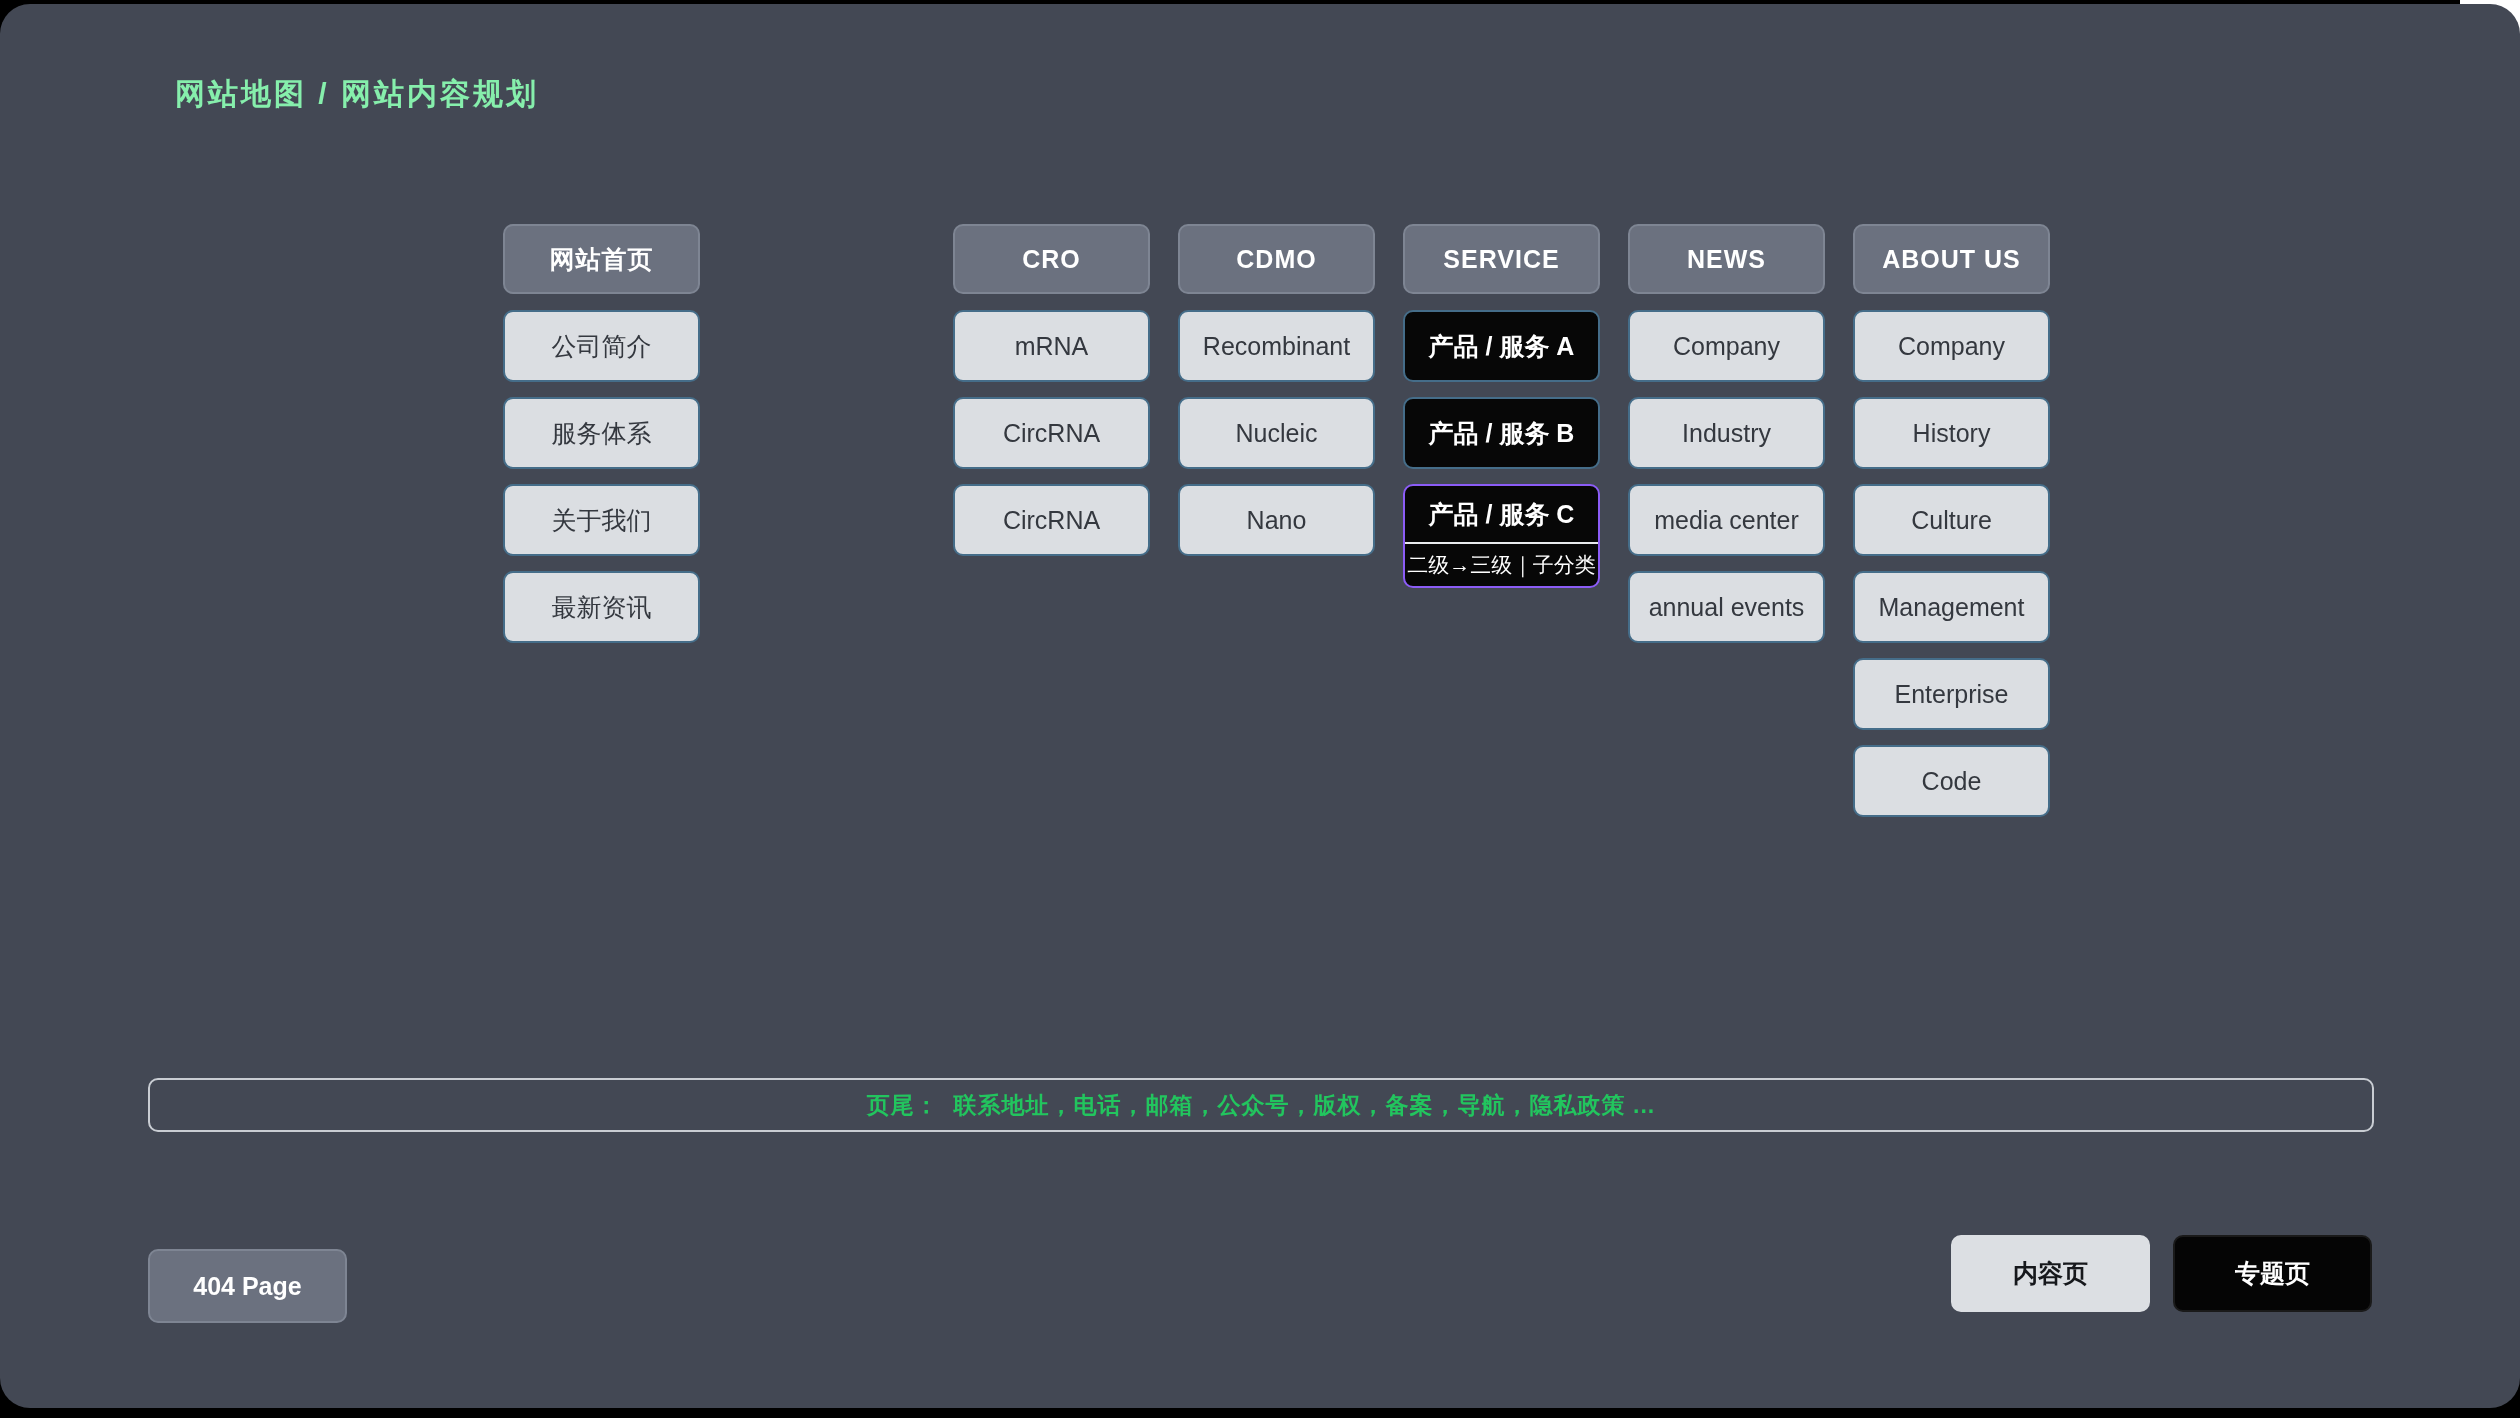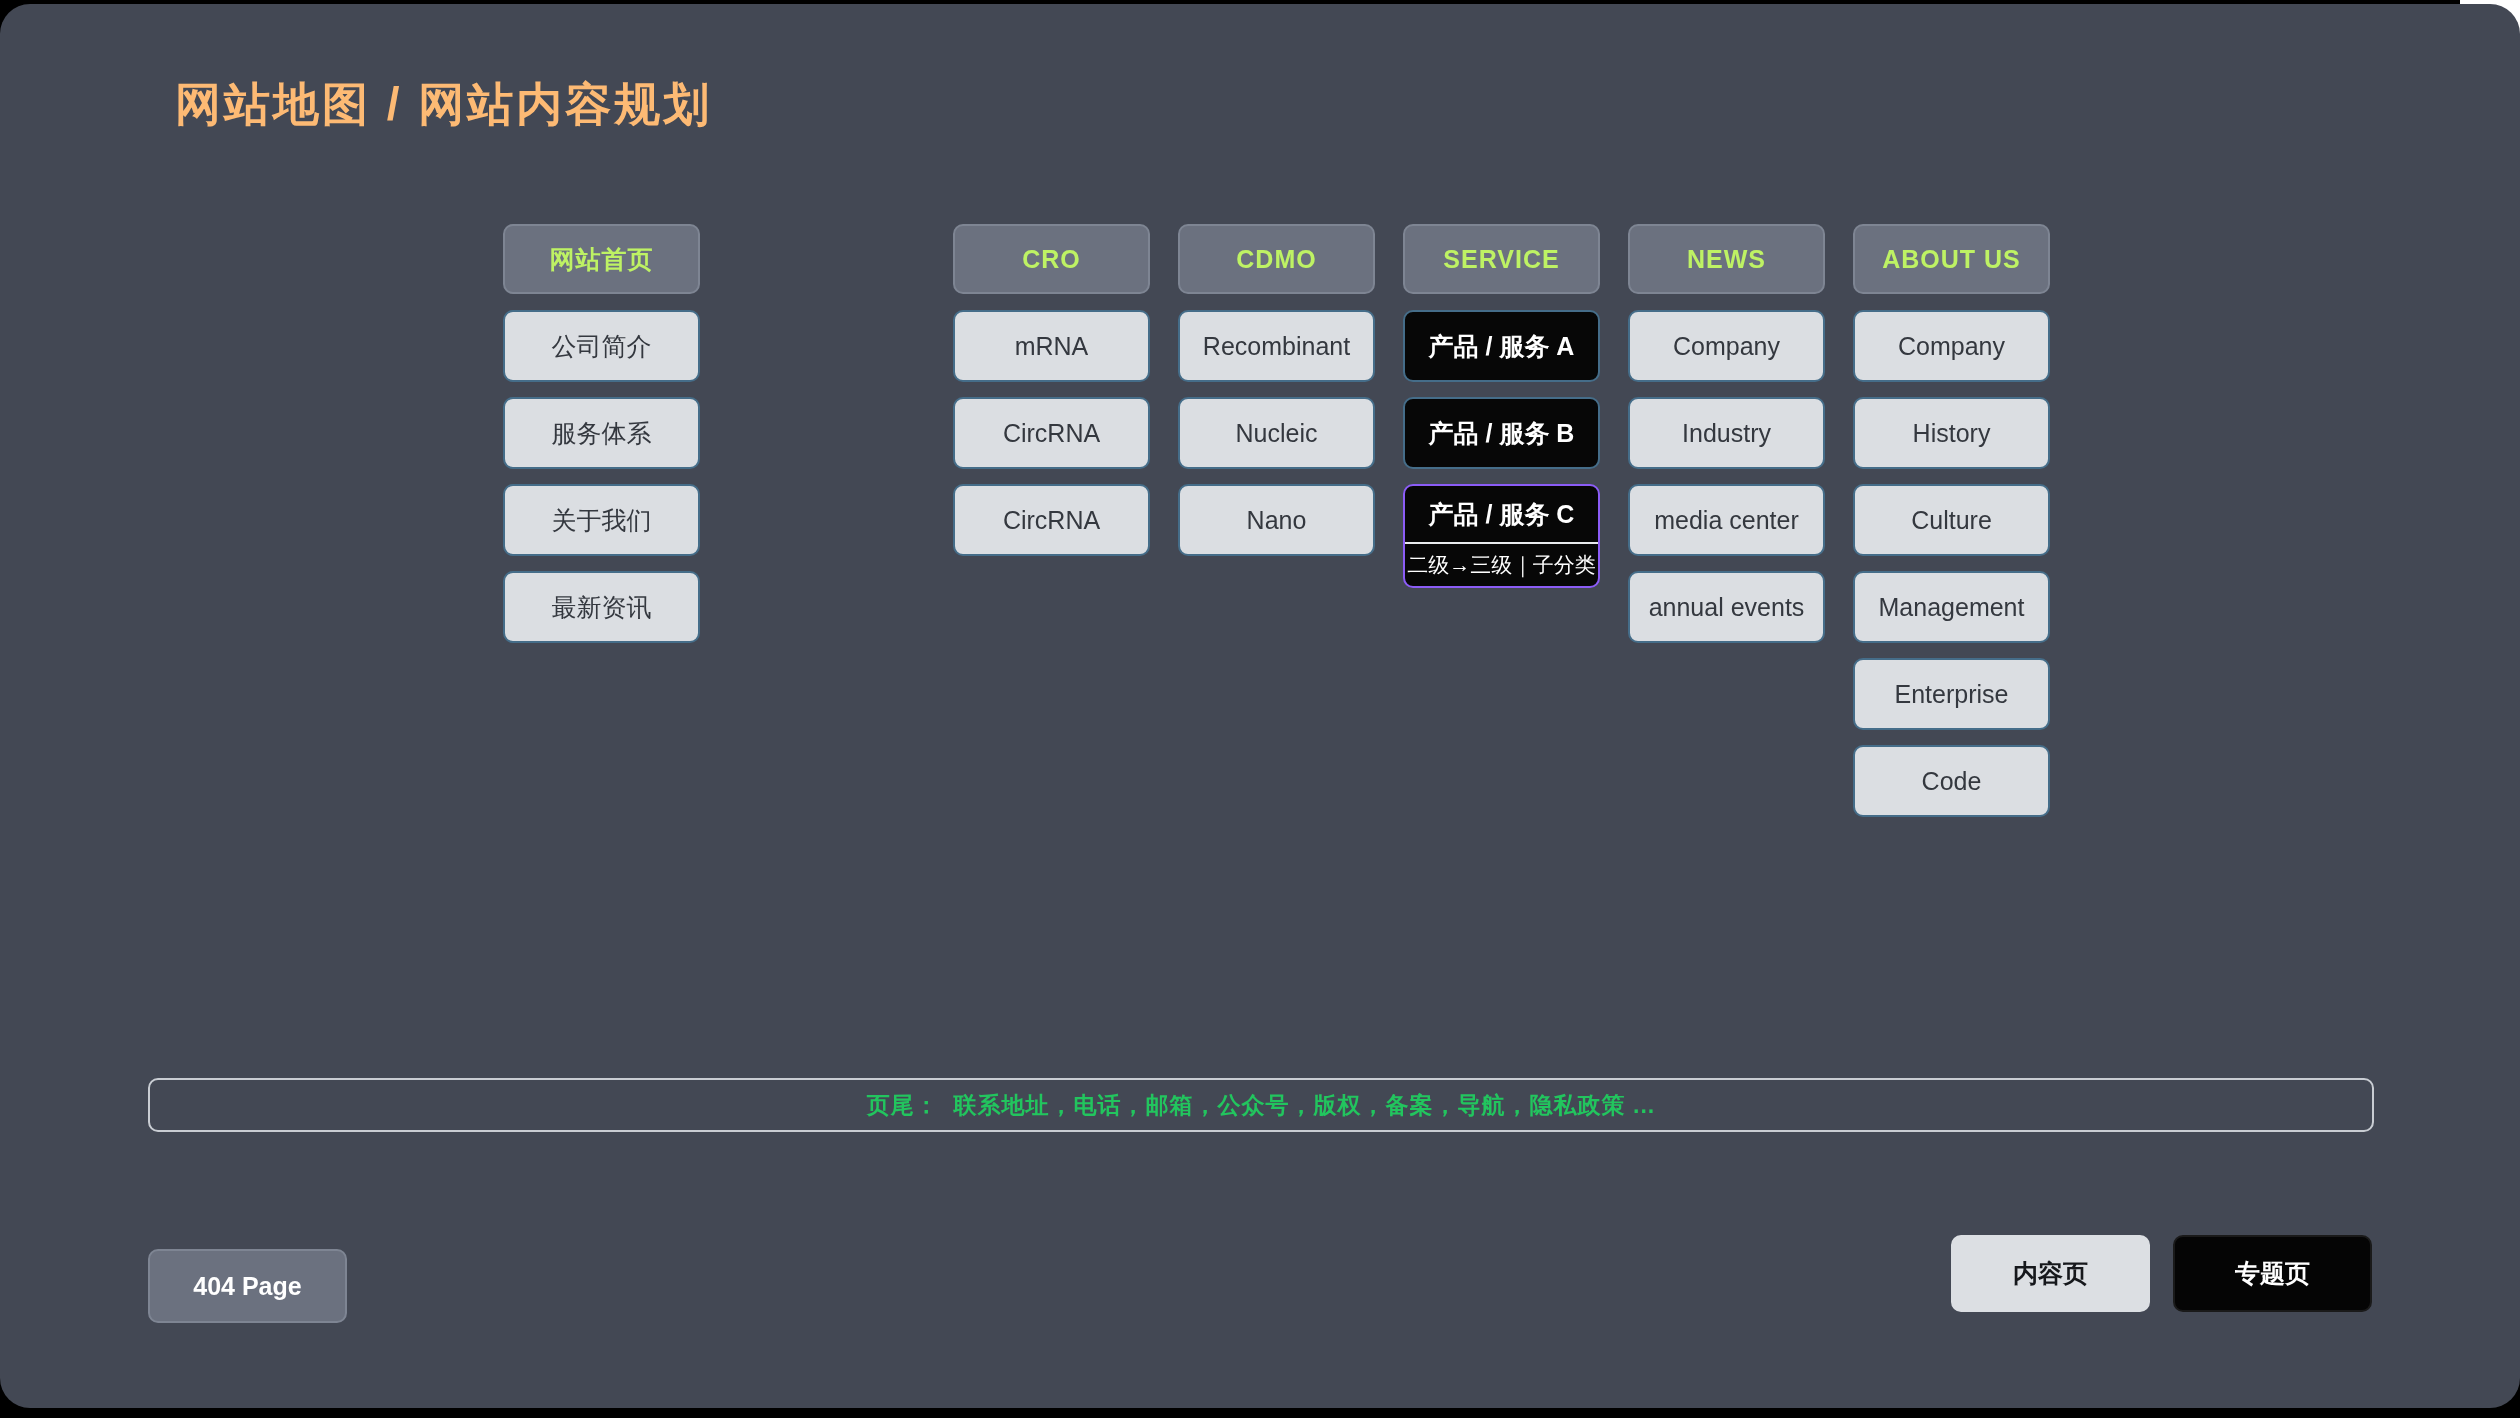--- a/index.html
+++ b/index.html
@@ -11,33 +11,33 @@
   #corner-backdrop {
     position: absolute; top: 0; right: 0; width: 60px; height: 45px;
     background: #ffffff;
   }
   #panel {
     position: absolute; left: 0; top: 4px; width: 2520px; height: 1404px;
     background: #434854; border-radius: 30px;
   }
   #page-title {
     position: absolute; left: 175px; top: 70px;
-    font-size: 46px; font-weight: 600; letter-spacing: 3px;
-    color: #fdba74;
+    font-size: 30px; font-weight: 600; letter-spacing: 3px;
+    color: #86efac;
   }
   .col { position: absolute; top: 220px; width: 197px; }
   .node {
     box-sizing: border-box; width: 197px; height: 72px;
     border-radius: 10px; display: flex; align-items: center; justify-content: center;
     margin-bottom: 15px; font-size: 25px; text-align: center;
   }
   .node-header {
     height: 70px; margin-bottom: 16px;
     background: #6b717f; border: 2px solid #7e8593;
-    color: #bef264; font-weight: 700; letter-spacing: 1px;
+    color: #ffffff; font-weight: 700; letter-spacing: 1px;
   }
   .node-light {
     background: #dbdee2; border: 2px solid #456d89;
     color: #34383f; font-weight: 400;
   }
   .node-nav {
     height: 70px; margin-bottom: 16px;
     background: #dbdee2; border: 2px solid #456d89;
     color: #2c2f35; font-weight: 700;
   }

